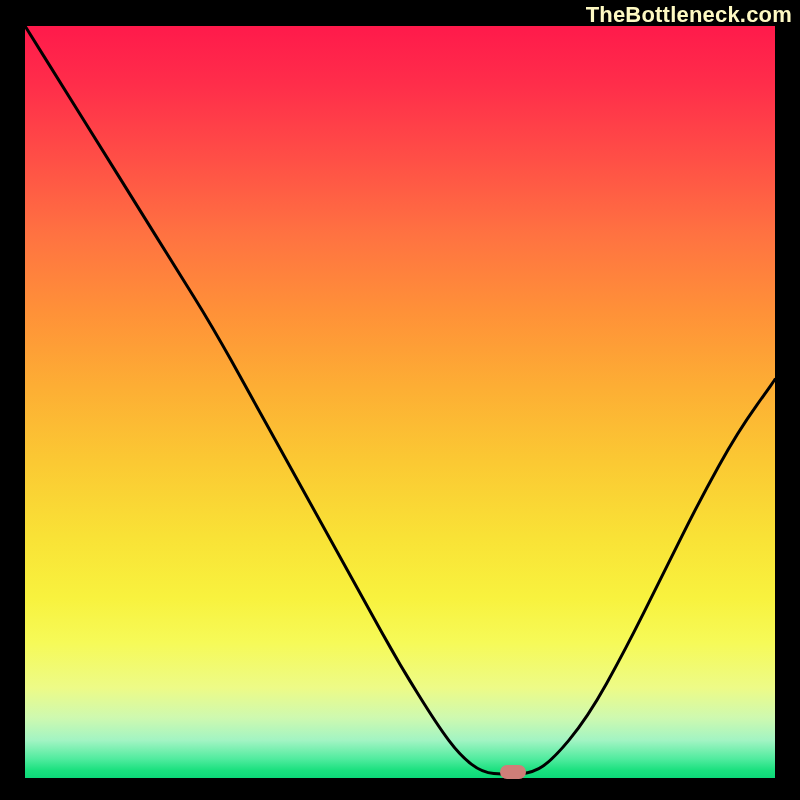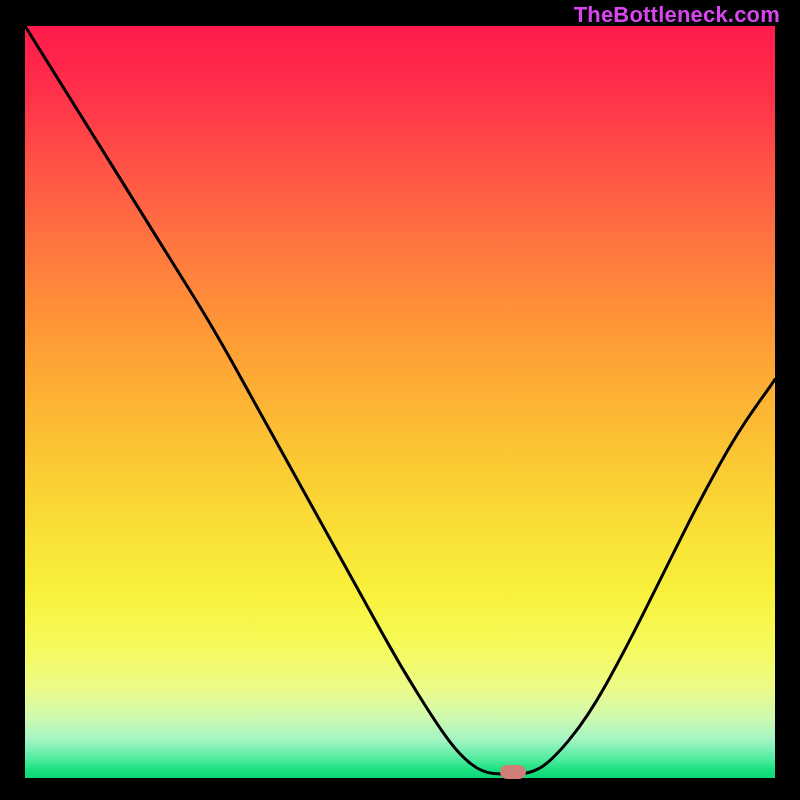--- a/index.html
+++ b/index.html
@@ -52,25 +52,25 @@
     position: absolute;
     width: 26px;
     height: 14px;
     background: #cf7e78;
     border-radius: 7px;
     transform: translate(-50%, -50%);
   }
   .watermark {
     position: absolute;
     top: 2px;
-    right: 20px;
+    right: 8px;
     font-family: Arial, Helvetica, sans-serif;
     font-size: 22px;
     font-weight: 600;
-    color: #d946ef;
+    color: #fef9c3;
     letter-spacing: 0.2px;
   }
 </style>
 </head>
 <body>
 
 <div class="stage">
 
   <div class="watermark">TheBottleneck.com</div>
 

